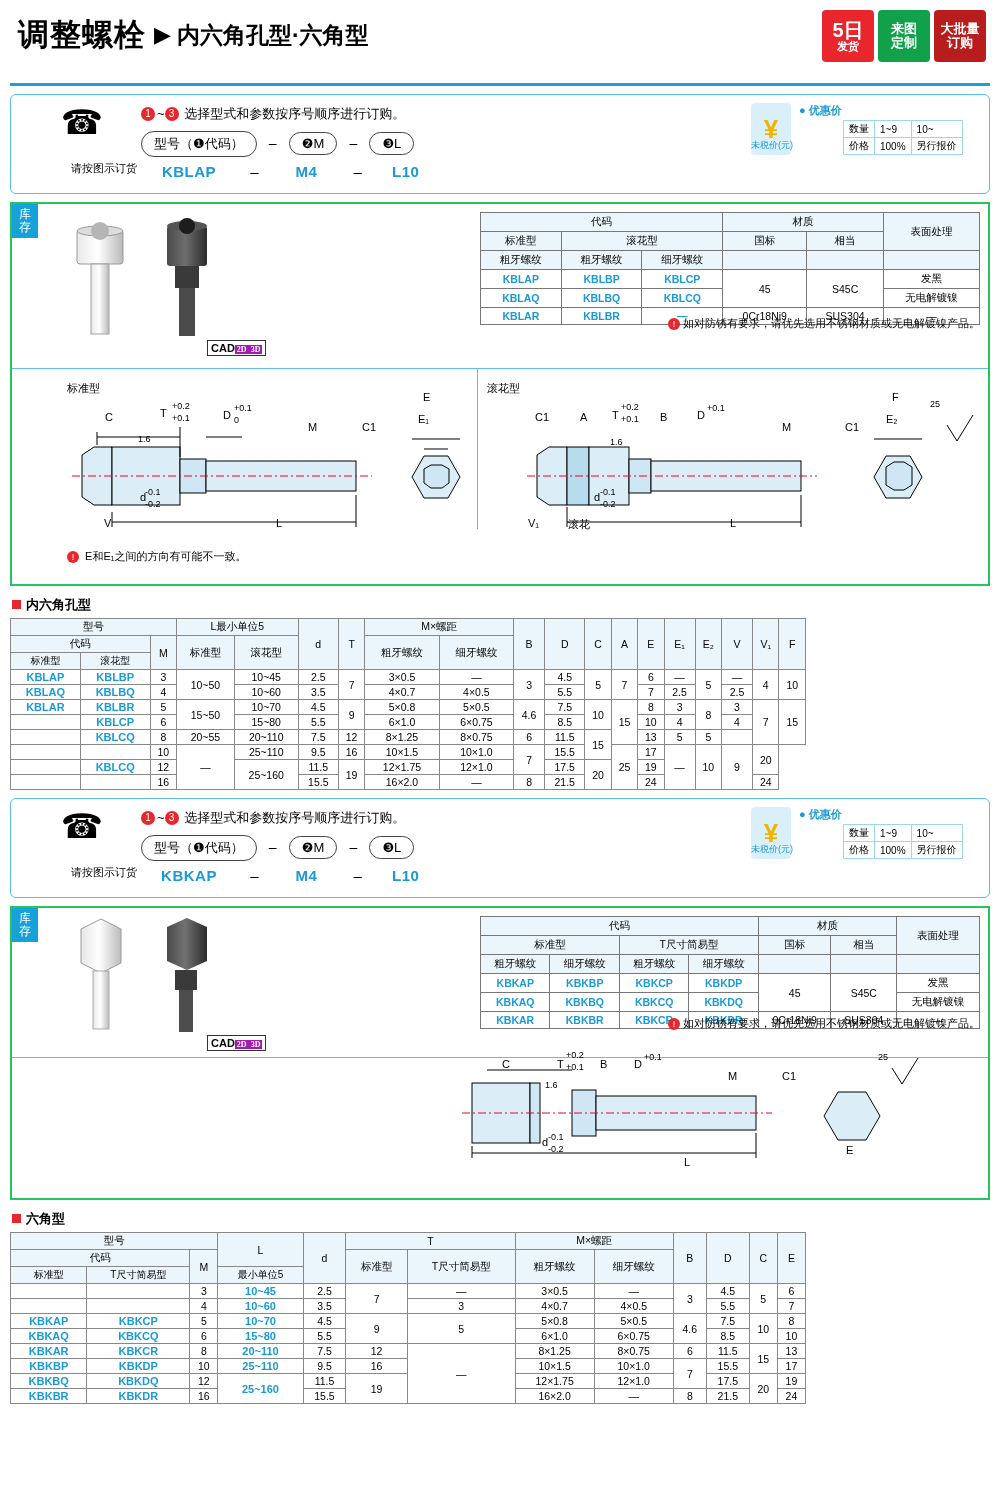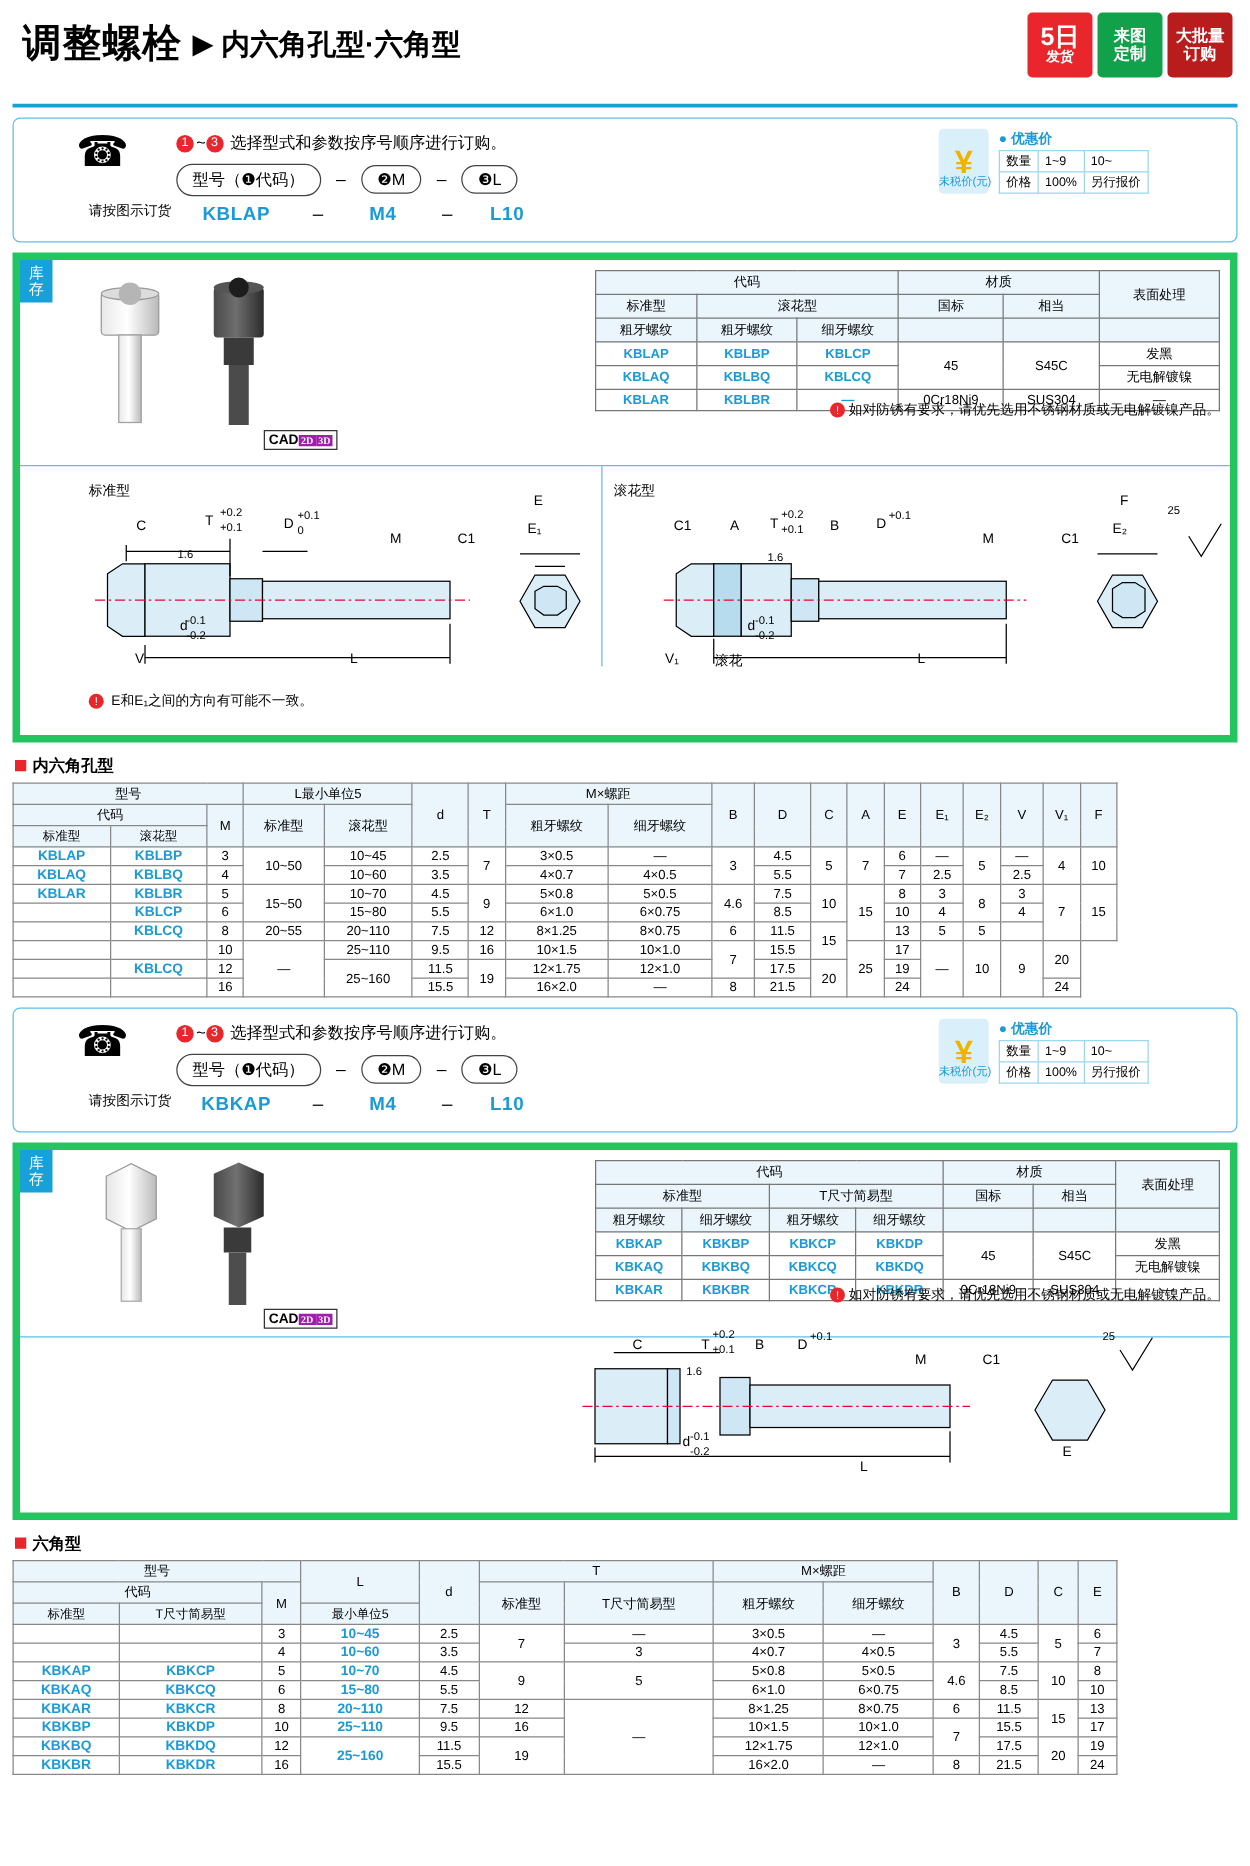--- a/index.html
+++ b/index.html
@@ -44,28 +44,28 @@
   .dash { display:inline-block; width:26px; text-align:center; font-size:14px; }
   .codes { color:#1a9ad6; font-weight:bold; font-size:15px; margin-top:6px; letter-spacing:.5px;}
   .codes span.d { color:#000; font-weight:normal; }
   .num-circ { display:inline-block; width:14px; height:14px; border-radius:50%;
               background:#e8262c; color:#fff; font-size:10px; text-align:center;
               line-height:14px; margin-right:2px; vertical-align:1px;}
   .price-box { position:absolute; right:8px; top:8px; width:230px; display:flex; gap:8px;}
   .yen { width:40px; height:52px; background:#d9f0fb; border-radius:4px;
          display:flex; align-items:center; justify-content:center;
          font-size:26px; color:#f0b400; font-weight:bold; }
-  .price-tbl { border-collapse:collapse; font-size:10px; }
+  .price-tbl { border-collapse:collapse; font-size:10px;margin-left:44px; }
   .price-tbl td { border:1px solid #9bd7ef; padding:1px 5px; }
   .price-hd { color:#1a9ad6; font-weight:bold; font-size:11px; margin-bottom:2px; }
   .dot { color:#1a9ad6; }
   .notax { color:#1a9ad6; font-size:9px; position:absolute; right:196px; top:44px; }
 
   
-  .panel { border:6px solid #22c55e; margin-top:8px; position:relative; }
+  .panel { border:2px solid #22c55e; margin-top:8px; position:relative; }
   .stock-tag { position:absolute; left:0; top:0; background:#18a0d8; color:#fff;
                font-size:12px; padding:4px 5px; writing-mode:horizontal-tb; width:26px;
                line-height:1.1; text-align:center; }
   .img-area { position:relative; height:165px; border-bottom:1px solid #5bc0e8; }
   .cadbtn { position:absolute; left:195px; bottom:12px; border:1px solid #333;
             font-size:11px; padding:1px 3px; background:#fff; font-weight:bold; }
   .cadbtn i { font-style:normal; background:#a21caf; color:#fff; padding:0 2px; font-size:8px;font-family:Liberation Serif, serif;}
 
   
   .codetbl { position:absolute; right:8px; top:8px; border-collapse:collapse; font-size:10.5px; }
@@ -77,21 +77,21 @@
               background:#e8262c;color:#fff;text-align:center;line-height:12px;font-size:9px;margin-right:3px;}
 
   
   .diagram { position:relative; height:215px; }
   .dlabel { position:absolute; font-size:11px; }
   .vline { position:absolute; border-left:1px solid #5bc0e8; }
 
   
   .sect-title { font-size:13px; font-weight:bold; margin:10px 0 4px 2px;font-family:Liberation Mono, monospace; }
   .sect-title .sq { display:inline-block; width:9px; height:9px; background:#e8262c; margin-right:5px;}
-  table.spec { border-collapse:collapse; width:884px; font-size:10.5px; }
+  table.spec { border-collapse:collapse; width:796px; font-size:10.5px; }
   table.spec th, table.spec td { border:1px solid #888; text-align:center; padding:1px 2px; font-weight:normal; }
   table.spec th { background:#eaf6fc; }
   table.spec .blue { color:#1a9ad6; font-weight:bold; font-size:11px; }
   table.spec .lbl { font-size:10px; }
 
   svg { display:block; }
   .tiny { font-size:9px; }
 </style>
 </head>
 <body>

